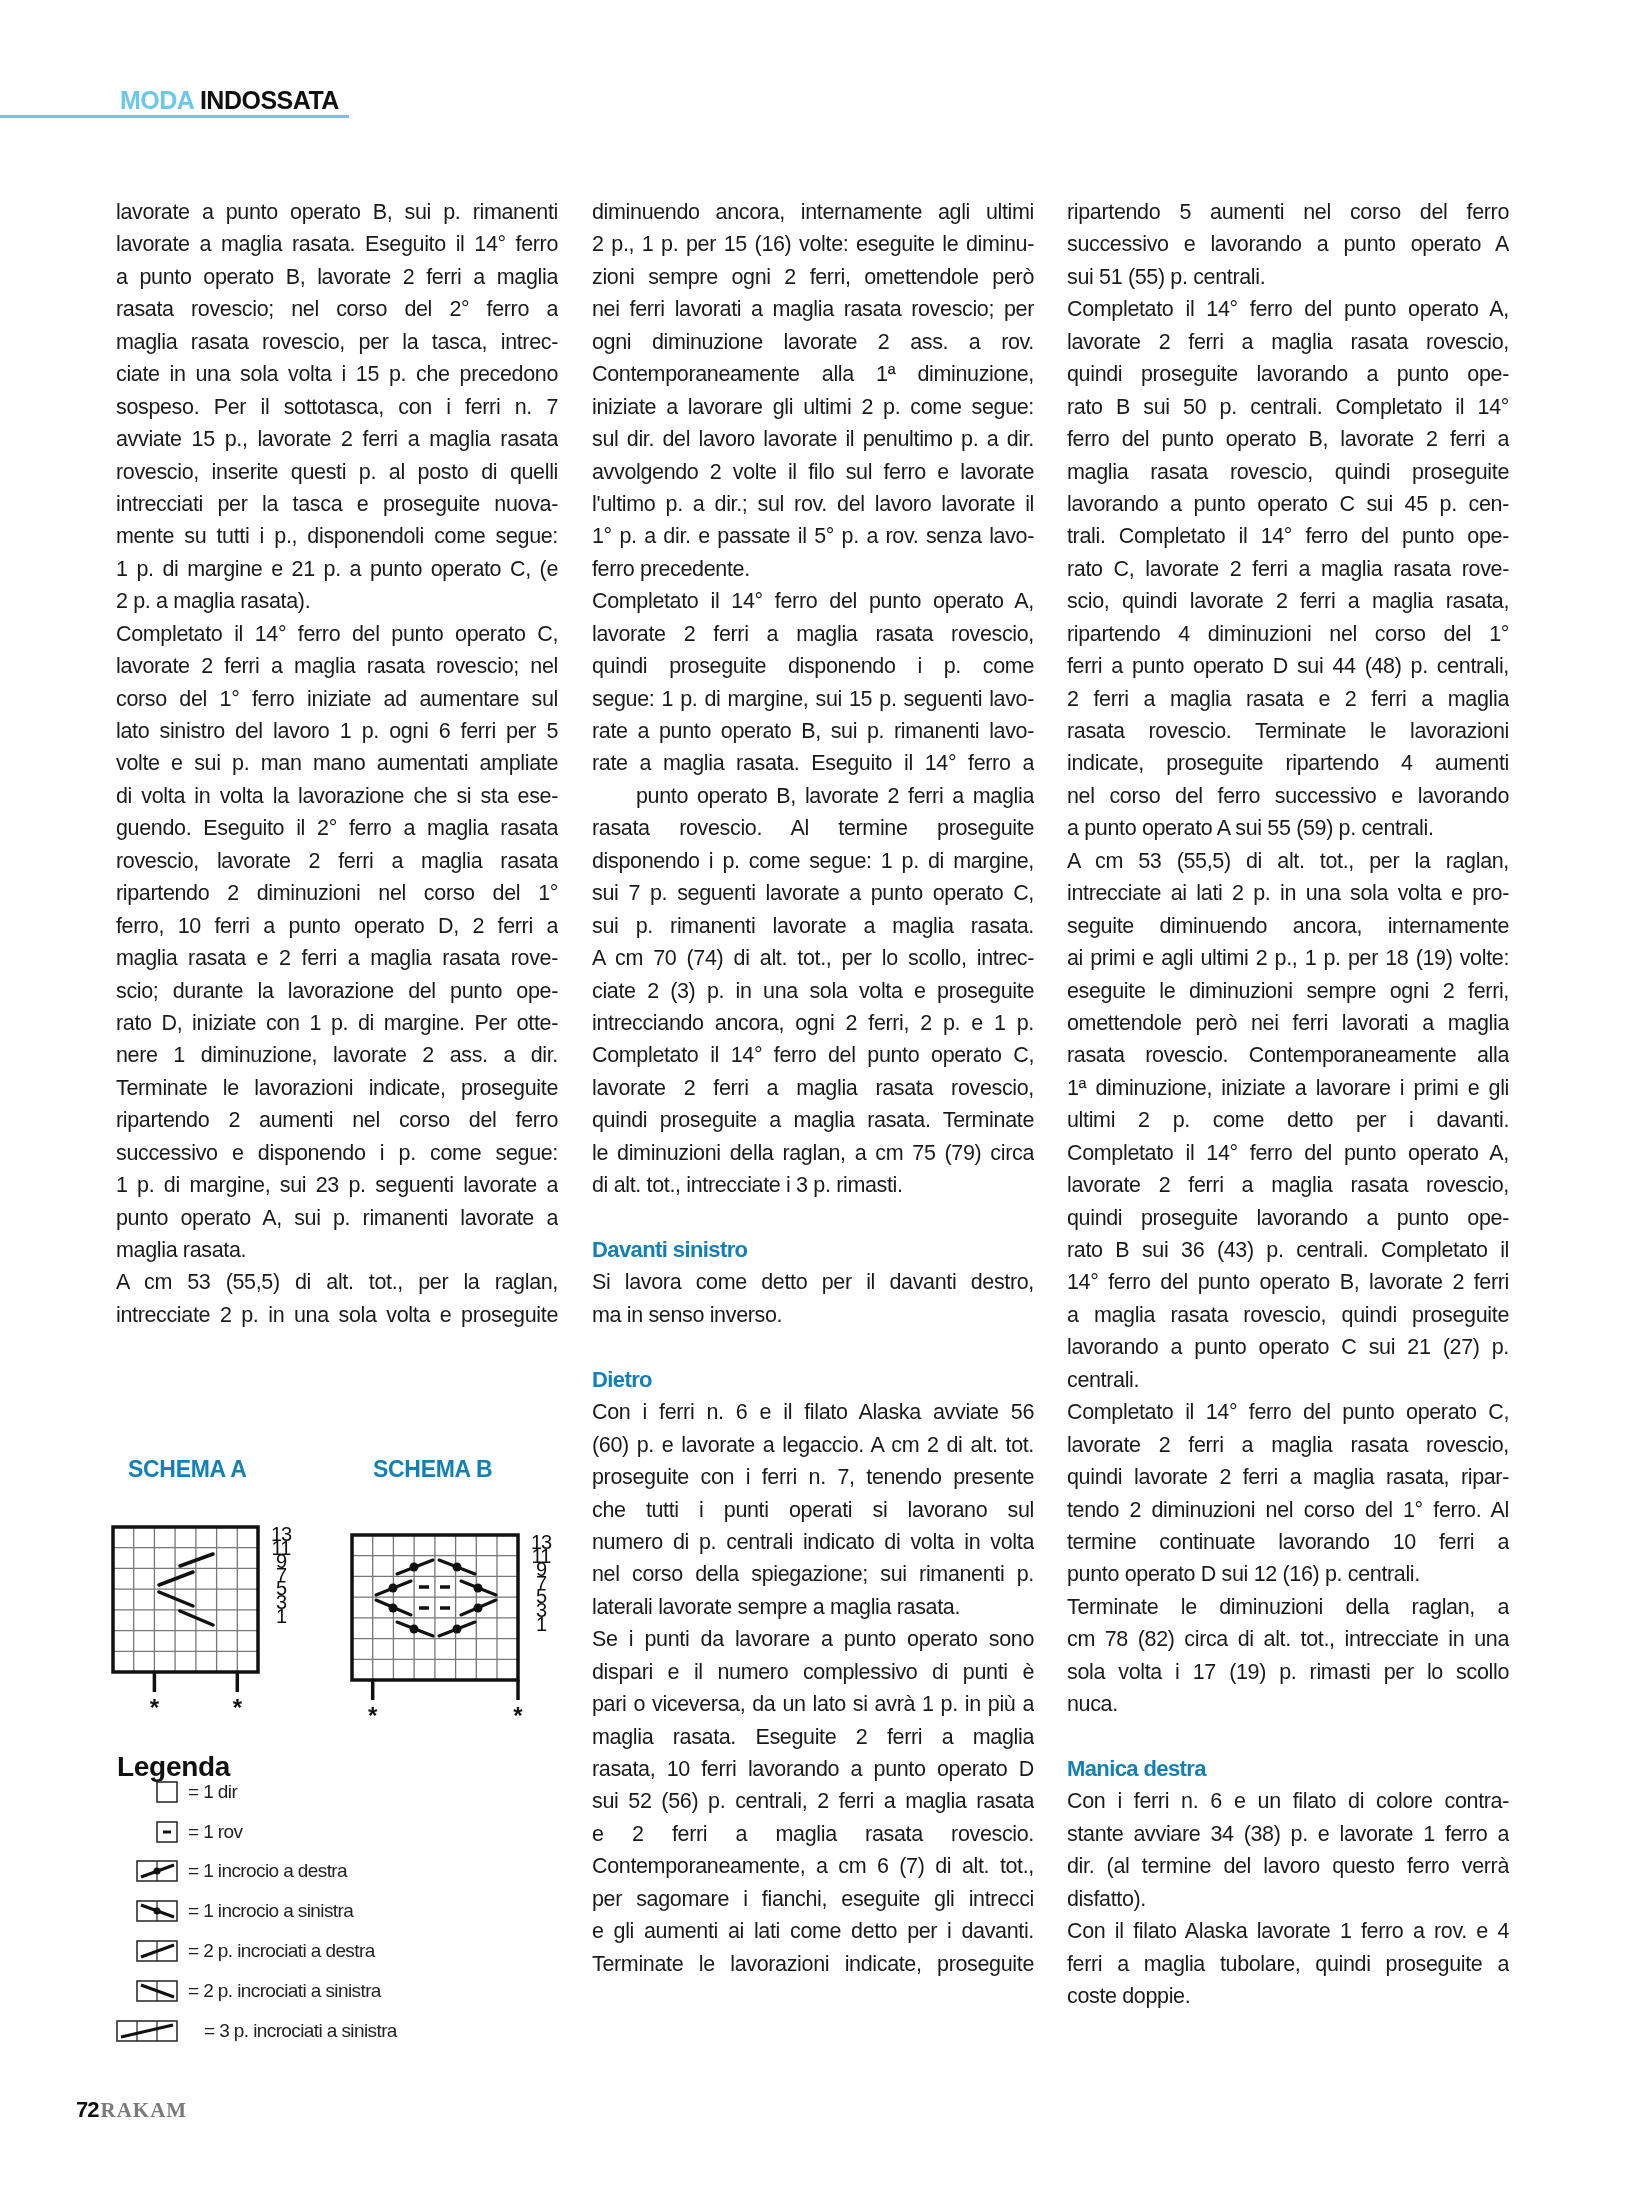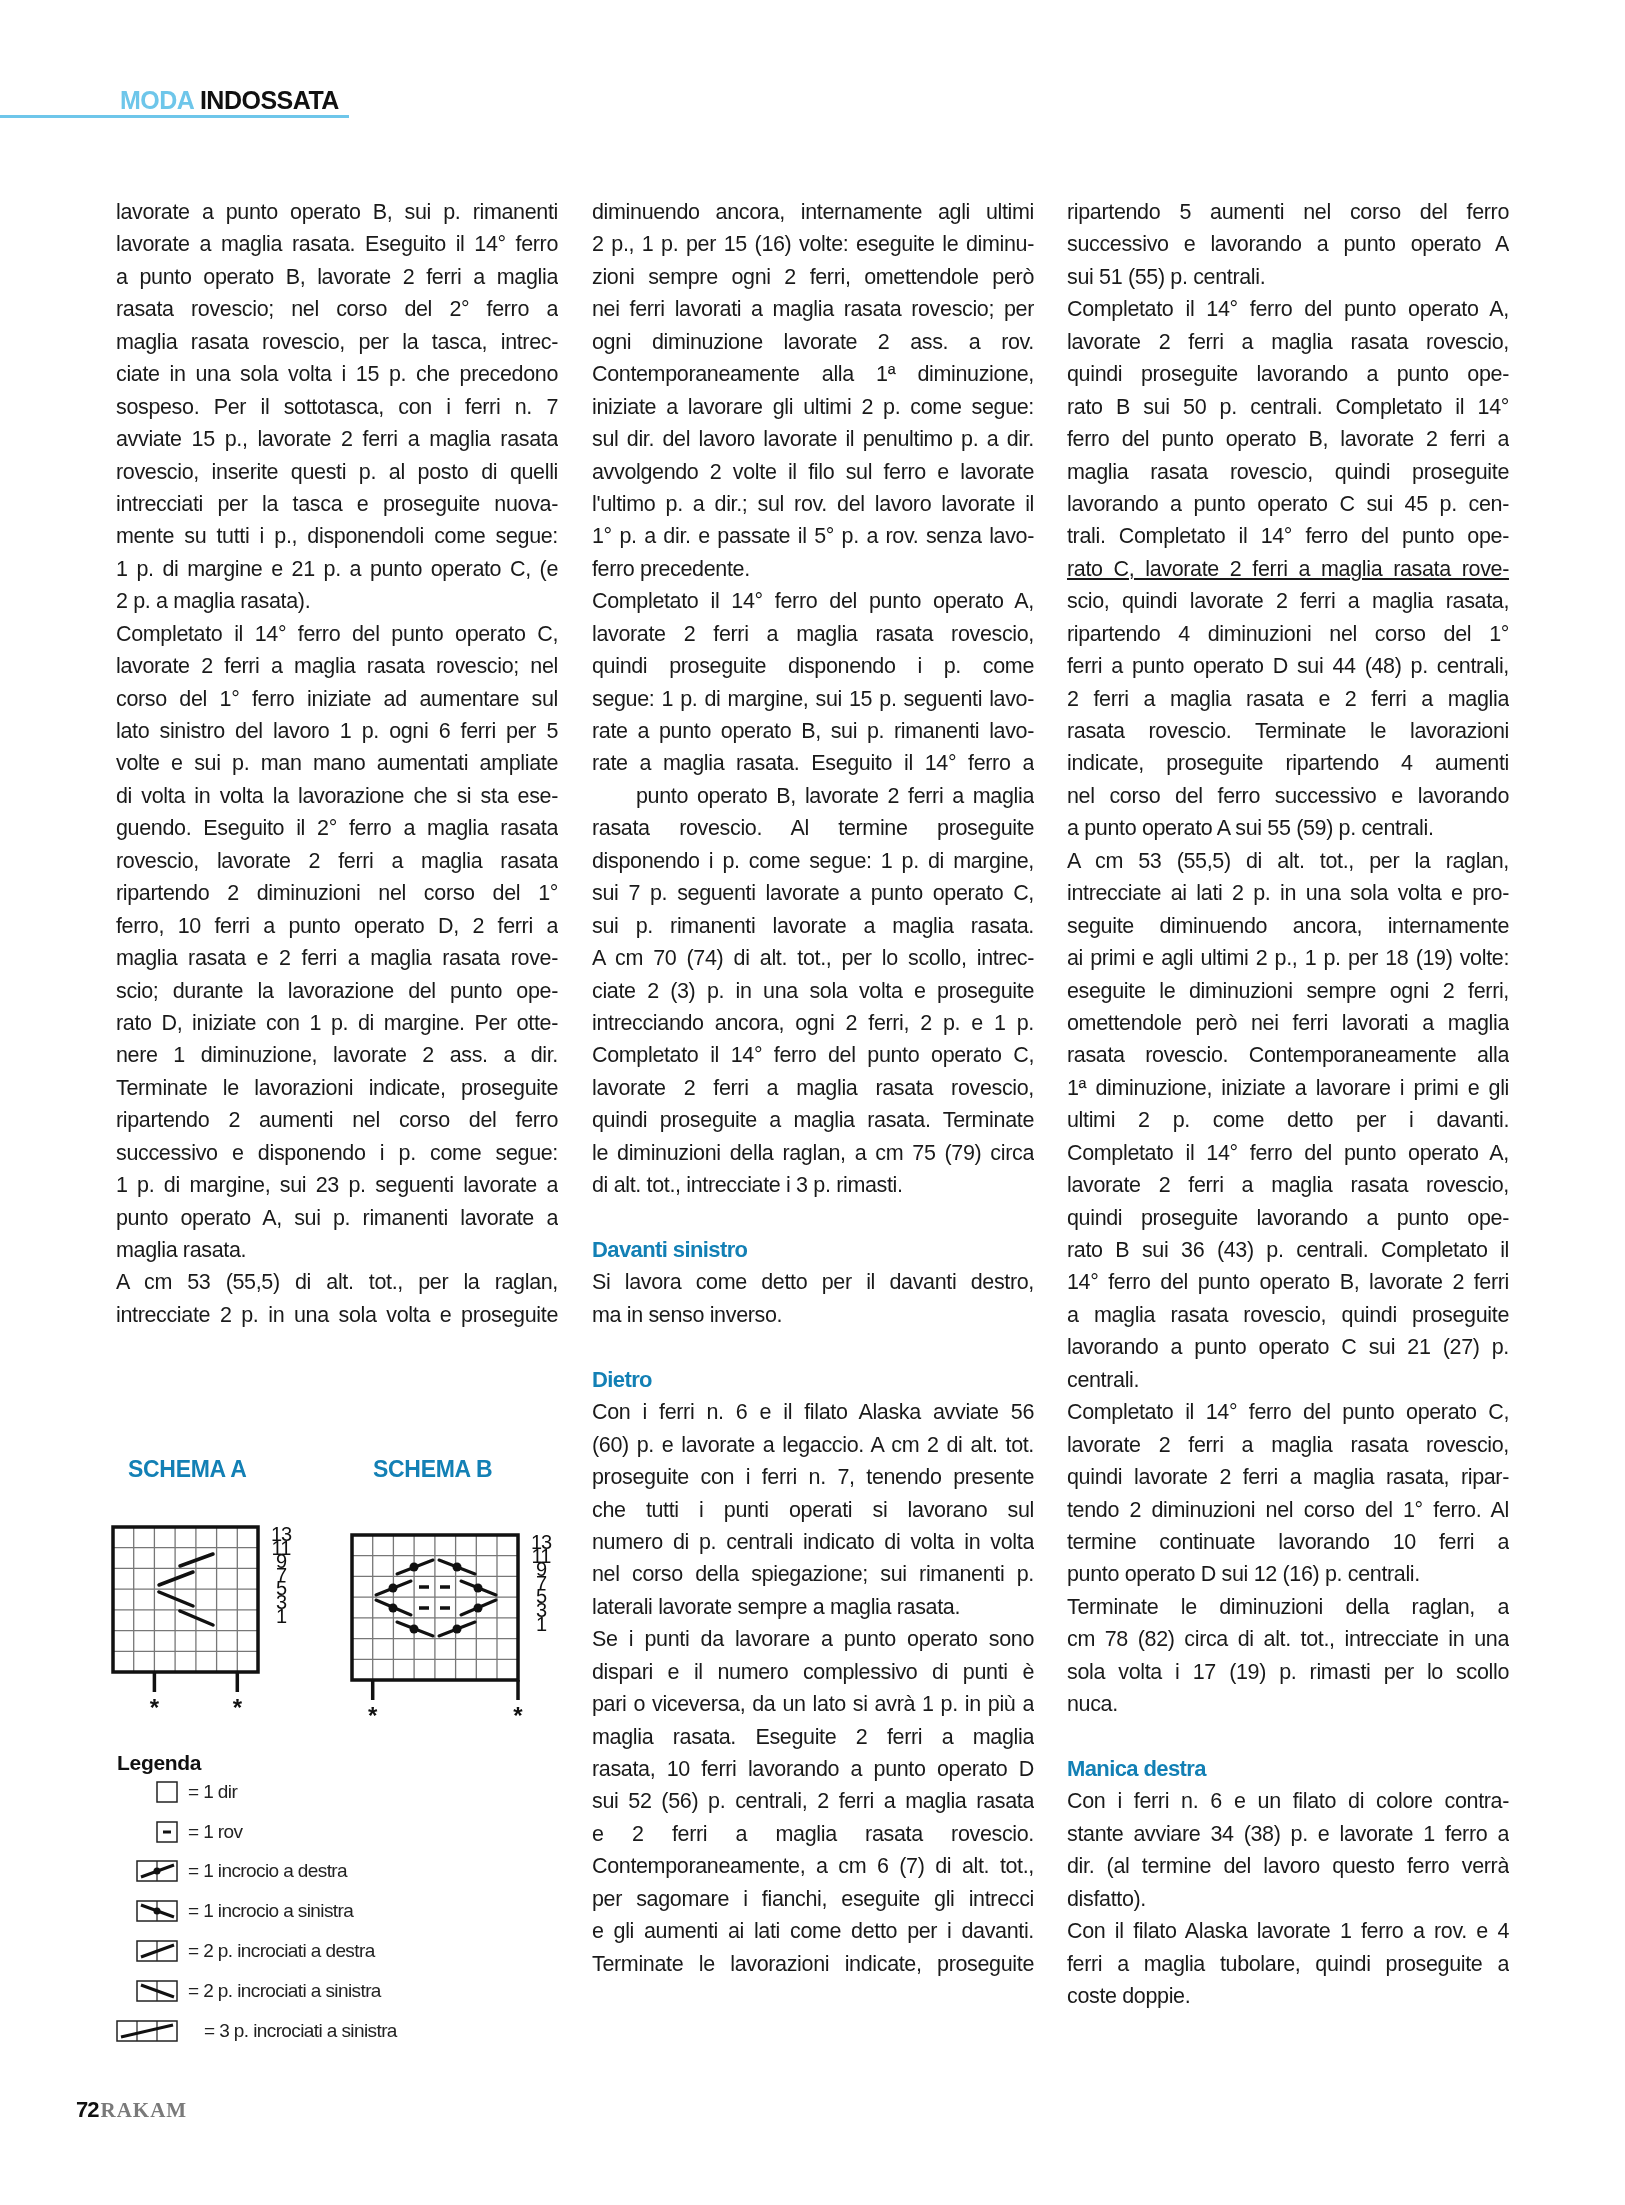--- a/index.html
+++ b/index.html
@@ -15,21 +15,21 @@
   .col2 { left: 592px; }
   .col3 { left: 1067px; }
   .line { height: 32.45px; line-height: 32.45px; font-size: 21.5px; white-space: nowrap; overflow: visible;
           text-align: justify; text-align-last: justify; letter-spacing: -0.35px; }
   .line.last { text-align-last: left; }
   .line.blank { }
   .line.head { color: #1380b5; font-weight: bold; font-size: 22px; text-align-last: left; letter-spacing: -0.6px; }
   .schema-title { position: absolute; font-size: 23px; font-weight: bold; color: #1380b5; letter-spacing: -0.3px; }
   .chart { position: absolute; }
   .rownums { position: absolute; font-size: 20px; line-height: 13.6px; color: #111; text-align: center; letter-spacing: -1px; }
-  .legend-title { position: absolute; left: 117px; top: 1751px; font-size: 21px; font-weight: bold; color: #111; letter-spacing: -0.3px; }
+  .legend-title { position: absolute; left: 117px; top: 1751px; font-size: 28px; font-weight: bold; color: #111; letter-spacing: -0.3px; }
   .legend-item { position: absolute; height: 26px; }
   .legend-item svg { position: absolute; top: 0; }
   .legend-label { position: absolute; font-size: 19px; color: #222; white-space: nowrap; letter-spacing: -0.6px; top: 1px; }
   .footer { position: absolute; left: 76px; top: 2097px; white-space: nowrap; }
   .footer .pg { font-size: 22px; font-weight: bold; color: #111; letter-spacing: -1px; }
   .footer .brand { font-family: "Liberation Serif", "DejaVu Serif", serif; font-size: 21px; font-weight: bold; color: #7a7a7a; letter-spacing: 1px; margin-left: 2px; }
 </style>
 </head>
 <body>
 
@@ -137,21 +137,21 @@
     <div class="line" style="white-space: normal; overflow: hidden;">successivo e lavorando a punto operato A</div>
     <div class="line last" style="white-space: nowrap;">sui 51 (55) p. centrali.</div>
     <div class="line" style="white-space: normal; overflow: hidden;">Completato il 14° ferro del punto operato A,</div>
     <div class="line" style="white-space: normal; overflow: hidden;">lavorate 2 ferri a maglia rasata rovescio,</div>
     <div class="line" style="white-space: normal; overflow: hidden;">quindi proseguite lavorando a punto ope-</div>
     <div class="line" style="white-space: normal; overflow: hidden;">rato B sui 50 p. centrali. Completato il 14°</div>
     <div class="line" style="white-space: normal; overflow: hidden;">ferro del punto operato B, lavorate 2 ferri a</div>
     <div class="line" style="white-space: normal; overflow: hidden;">maglia rasata rovescio, quindi proseguite</div>
     <div class="line" style="white-space: normal; overflow: hidden;">lavorando a punto operato C sui 45 p. cen-</div>
     <div class="line" style="white-space: normal; overflow: hidden;">trali. Completato il 14° ferro del punto ope-</div>
-    <div class="line" style="white-space: normal; overflow: hidden; text-decoration: underline;">rato C, lavorate 2 ferri a maglia rasata rove-</div>
+    <div class="line" style="white-space: normal; overflow: hidden;">rato C, lavorate 2 ferri a maglia rasata rove-</div>
     <div class="line" style="white-space: normal; overflow: hidden;">scio, quindi lavorate 2 ferri a maglia rasata,</div>
     <div class="line" style="white-space: normal; overflow: hidden;">ripartendo 4 diminuzioni nel corso del 1°</div>
     <div class="line" style="white-space: normal; overflow: hidden;">ferri a punto operato D sui 44 (48) p. centrali,</div>
     <div class="line" style="white-space: normal; overflow: hidden;">2 ferri a maglia rasata e 2 ferri a maglia</div>
     <div class="line" style="white-space: normal; overflow: hidden;">rasata rovescio. Terminate le lavorazioni</div>
     <div class="line" style="white-space: normal; overflow: hidden;">indicate, proseguite ripartendo 4 aumenti</div>
     <div class="line" style="white-space: normal; overflow: hidden;">nel corso del ferro successivo e lavorando</div>
     <div class="line last" style="white-space: nowrap;">a punto operato A sui 55 (59) p. centrali.</div>
     <div class="line" style="white-space: normal; overflow: hidden;">A cm 53 (55,5) di alt. tot., per la raglan,</div>
     <div class="line" style="white-space: normal; overflow: hidden;">intrecciate ai lati 2 p. in una sola volta e pro-</div>

